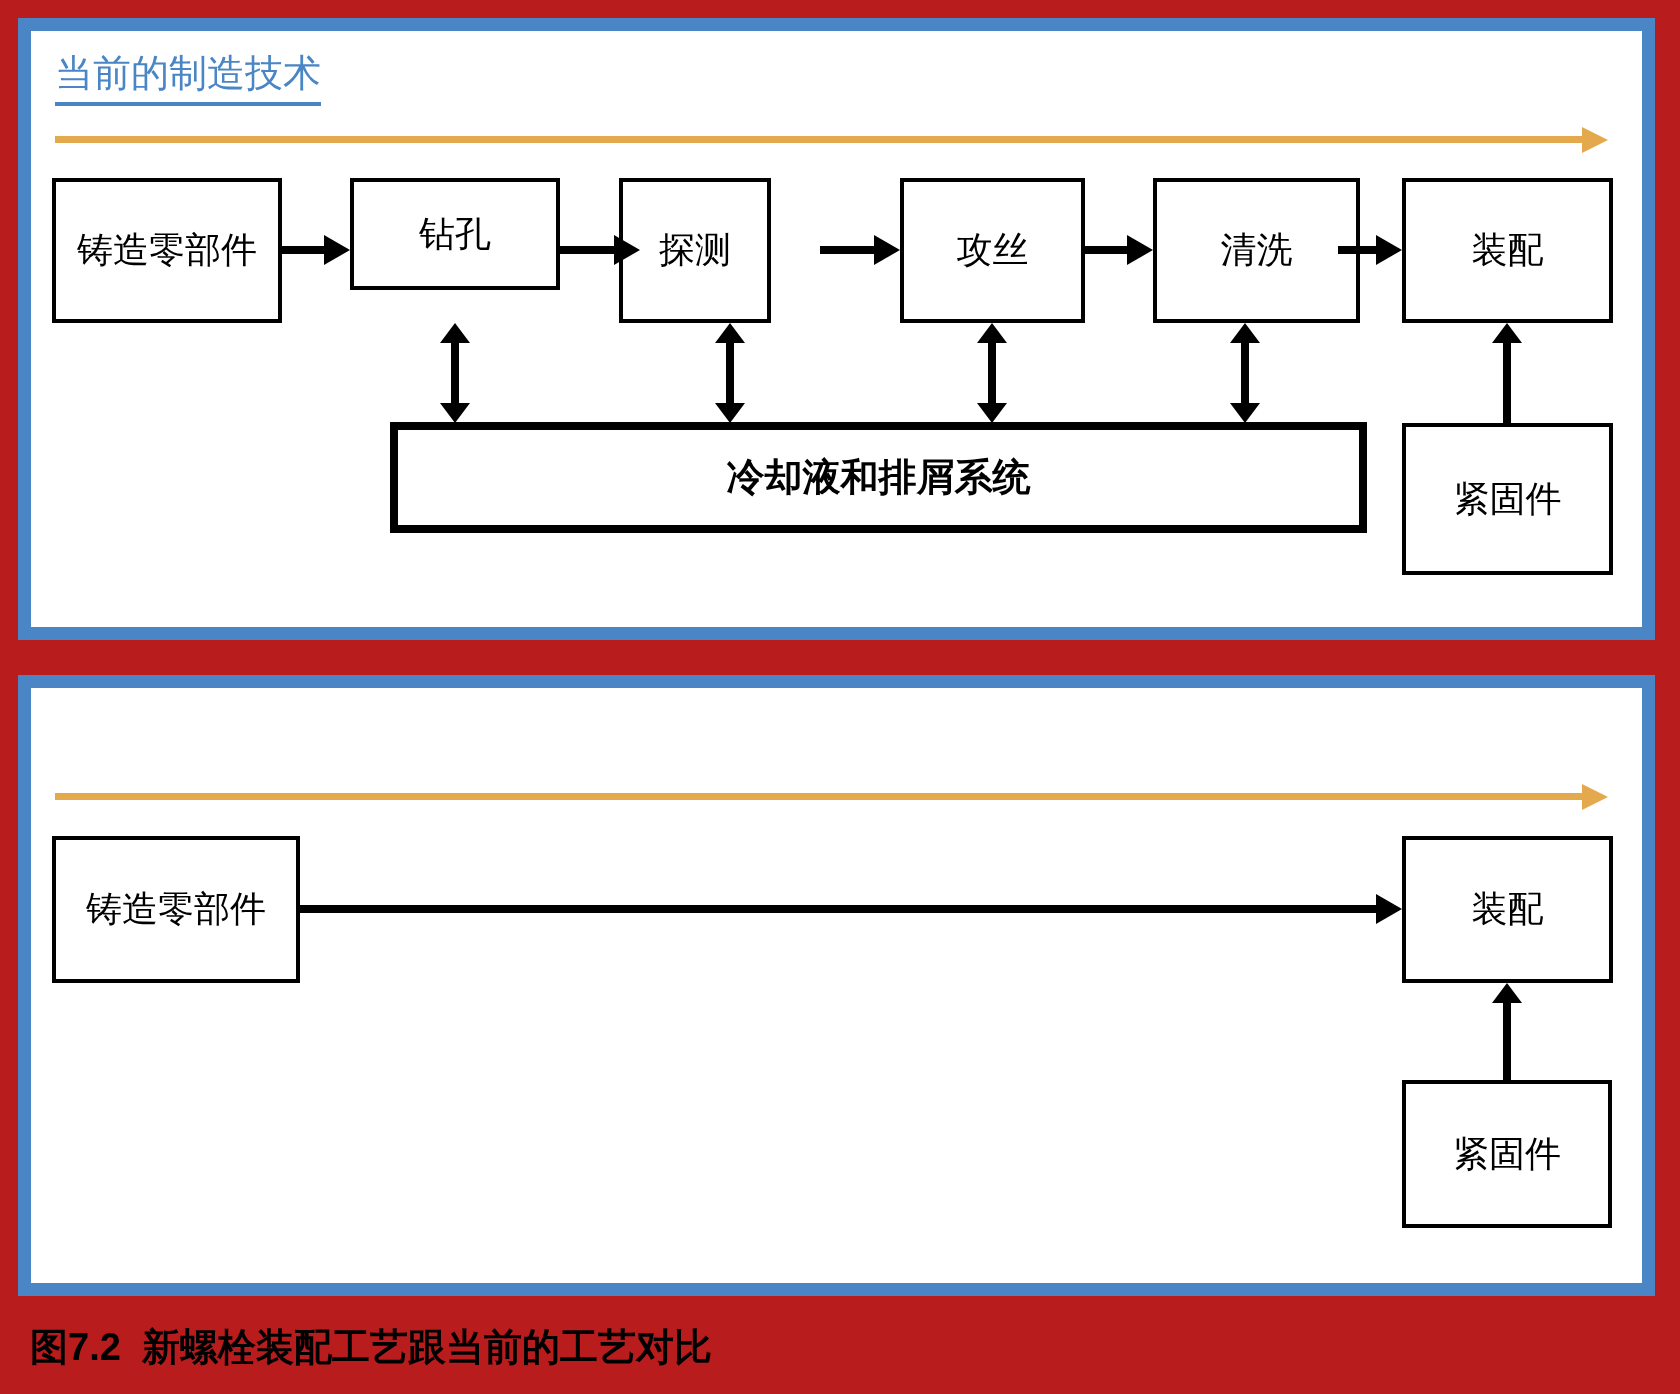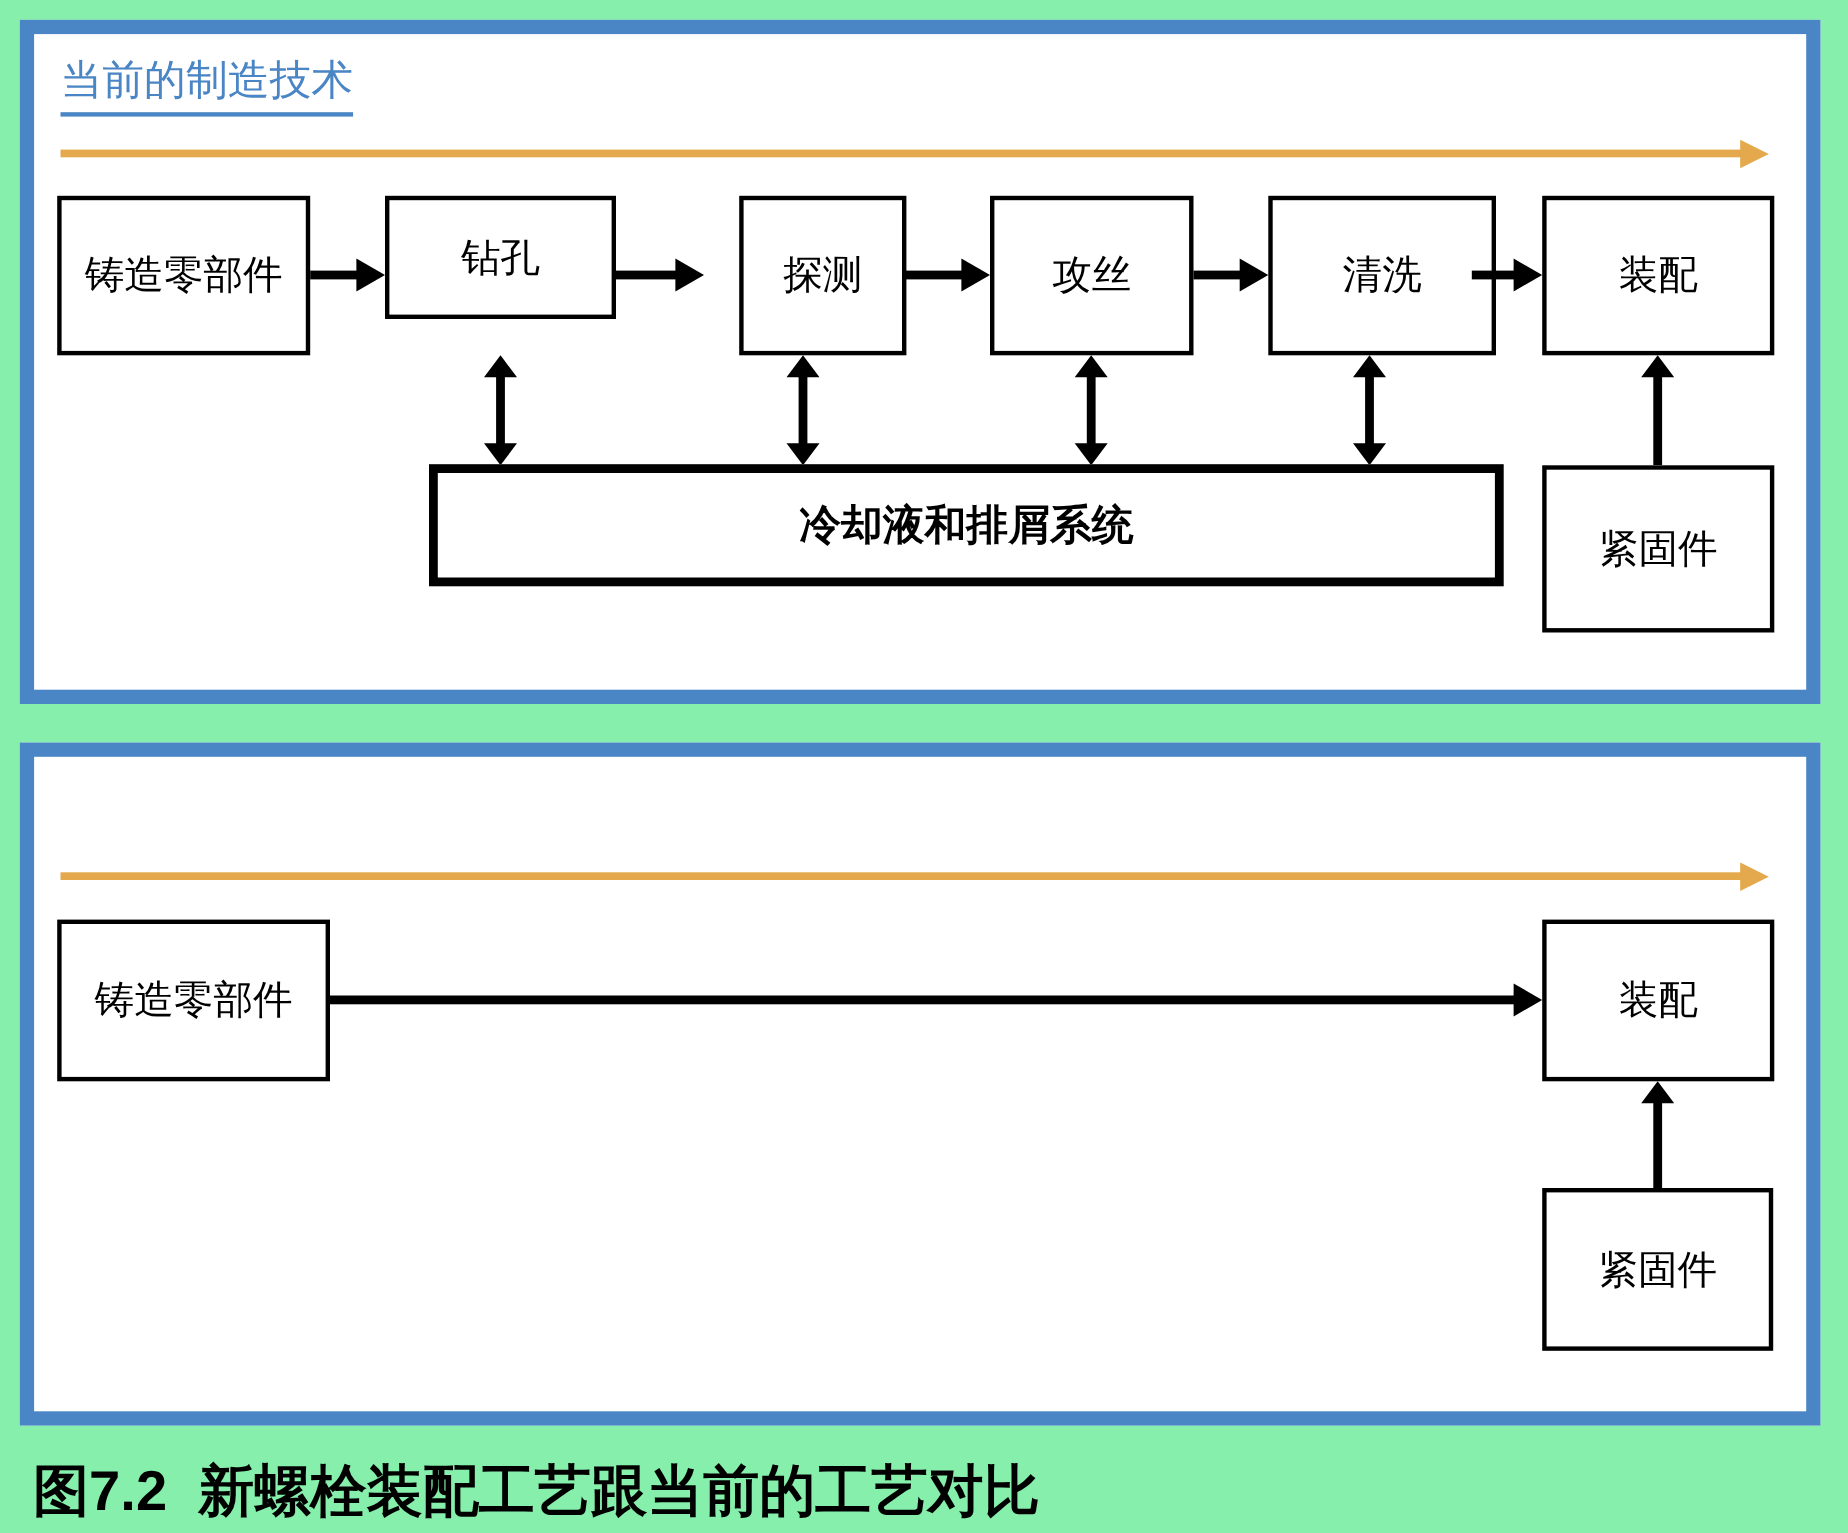--- a/index.html
+++ b/index.html
@@ -5,21 +5,21 @@
   html, body {
     margin: 0;
     padding: 0;
     background: #ffffff;
     font-family: "Liberation Sans", "DejaVu Sans", sans-serif;
   }
   #page {
     position: relative;
     width: 1680px;
     height: 1394px;
-    background: #86efac;
+    background: #b91c1c;
     overflow: hidden;
   }
   .panel {
     position: absolute;
     left: 18px;
     width: 1611px;
     border: 13px solid #4A86C5;
     background: #ffffff;
   }
   #panel1 { top: 18px;  height: 596px; }
@@ -110,21 +110,21 @@
     position: absolute; top: 0; left: 0; width: 0; height: 0;
     border-left: 15px solid transparent;
     border-right: 15px solid transparent;
     border-bottom: 20px solid #000;
   }
 
   #caption {
     position: absolute;
     left: 30px;
     top: 1322px;
-    font-size: 51px;
+    font-size: 38px;
     font-weight: bold;
     color: #000000;
     white-space: pre;
   }
 </style>
 </head>
 <body>
 
 <div id="page">
 
@@ -132,21 +132,21 @@
 
     <div class="panel-title">当前的制造技术</div>
 
     <div class="arrow-orange" style="left:24px; top:96px; width:1553px;">
       <div class="line"></div>
       <div class="head"></div>
     </div>
 
     <div class="pbox" style="left:21px;  top:147px; width:230px; height:145px;">铸造零部件</div>
     <div class="pbox" style="left:319px; top:147px; width:210px; height:112px;">钻孔</div>
-    <div class="pbox" style="left:641px; top:147px; width:152px; height:145px;">探测</div>
+    <div class="pbox" style="left:588px; top:147px; width:152px; height:145px;">探测</div>
     <div class="pbox" style="left:869px; top:147px; width:185px; height:145px;">攻丝</div>
     <div class="pbox" style="left:1122px; top:147px; width:207px; height:145px;">清洗</div>
     <div class="pbox" style="left:1371px; top:147px; width:211px; height:145px;">装配</div>
 
     <div class="arrow-h" style="left:251px;  top:204px; width:68px;">
         <div class="line"></div>
         <div class="head"></div>
       </div>
     <div class="arrow-h" style="left:529px;  top:204px; width:80px;">
         <div class="line"></div>

